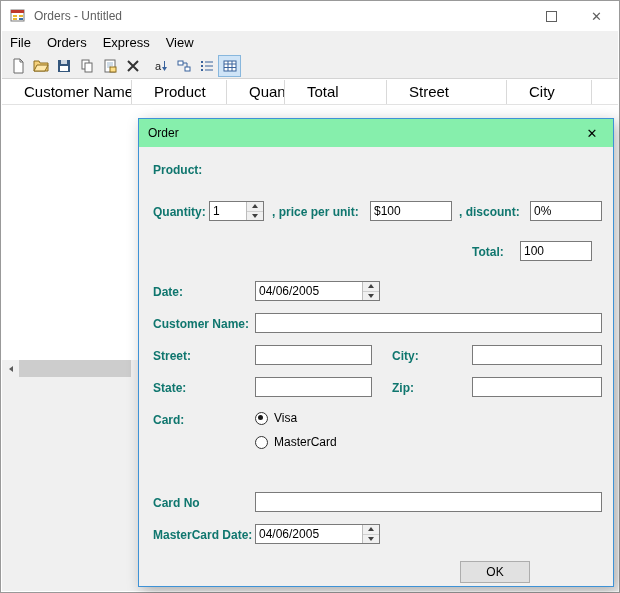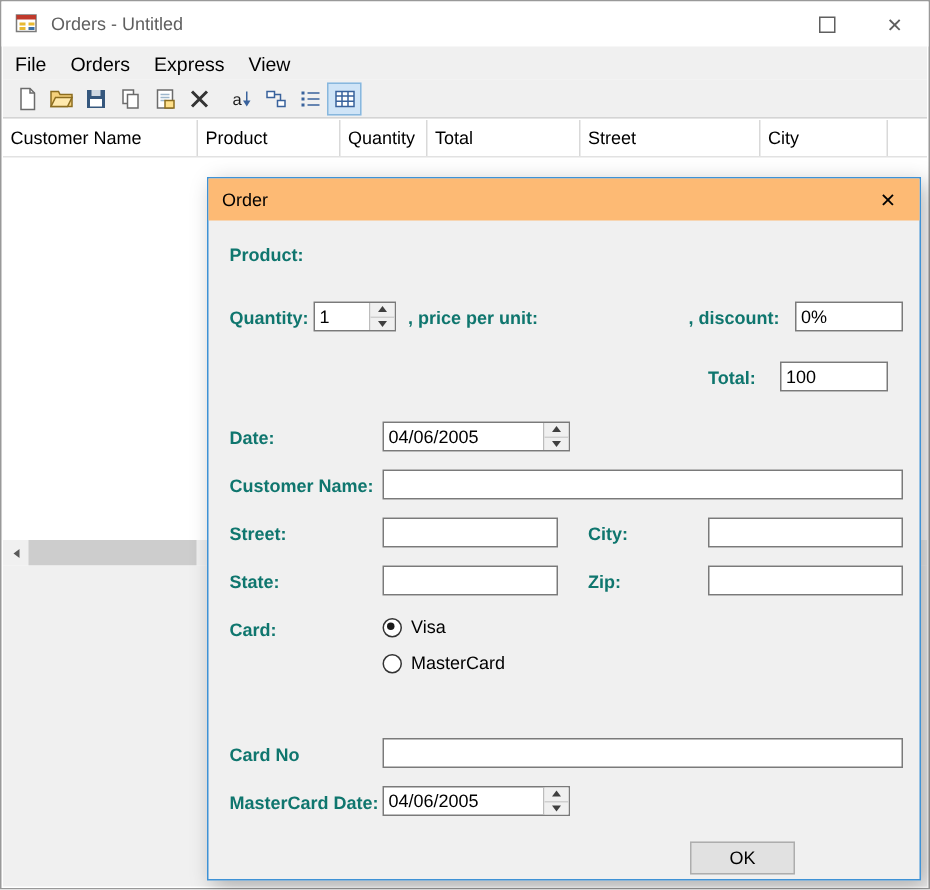--- a/index.html
+++ b/index.html
@@ -23,29 +23,29 @@
 
   
   .toolbar { position:absolute; top:52px; left:1px; right:1px; height:26px; background:#f0f0f0; border-bottom:1px solid #d4d4d4; display:flex; align-items:center; padding-left:4px; box-sizing:border-box; }
   .tool-btn { width:23px; height:22px; display:flex; align-items:center; justify-content:center; box-sizing:border-box; }
   .tool-btn.pressed { background:#cfe4f7; border:1px solid #88b7dd; }
   .tool-gap { width:5px; }
 
   
   .listview { position:absolute; top:79px; left:1px; right:1px; height:297px; background:#fff; }
   .lv-header { position:absolute; top:0; left:0; right:0; height:24px; border-bottom:1px solid #e2e2e2; background:#fff; }
-  .lv-col { position:absolute; top:0; height:24px; line-height:24px; font-size:12px; padding-left:5px; border-right:1px solid #d9d9d9; box-sizing:border-box; color:#000; white-space:nowrap; overflow:hidden; }
+  .lv-col { position:absolute; top:0; height:24px; line-height:24px; font-size:15px; padding-left:22px; border-right:1px solid #d9d9d9; box-sizing:border-box; color:#000; white-space:nowrap; overflow:hidden; }
   .hscroll { position:absolute; left:0; right:0; bottom:0; height:17px; background:#f0f0f0; }
   .hs-arrow { position:absolute; left:0; top:0; width:17px; height:17px; display:flex; align-items:center; justify-content:center; }
   .hs-thumb { position:absolute; left:17px; top:0; width:112px; height:17px; background:#cdcdcd; }
   .form-bg { position:absolute; top:376px; left:1px; right:1px; bottom:1px; background:#f0f0f0; }
 
   
   .dialog { position:absolute; left:137px; top:117px; width:474px; height:467px; background:#f0f0f0; border:1px solid #3e92d6; box-shadow:4px 4px 14px rgba(0,0,0,.28); box-sizing:content-box; }
-  .dlg-titlebar { position:absolute; top:0; left:0; right:0; height:28px; background:#fdba74; display:flex; align-items:center; }
+  .dlg-titlebar { position:absolute; top:0; left:0; right:0; height:28px; background:#86efac; display:flex; align-items:center; }
   .dlg-title { margin-left:9px; font-size:12px; color:#000; }
   .dlg-close { margin-left:auto; width:42px; height:100%; display:flex; align-items:center; justify-content:center; font-size:13px; color:#000; }
 
   .lbl { position:absolute; font-size:12px; font-weight:bold; color:#0f766e; white-space:nowrap; }
   .tb { position:absolute; height:20px; background:#fff; border:1px solid #7a7a7a; box-sizing:border-box; font-size:12px; font-family:inherit; padding:0 3px; outline:none; }
   .combo { position:absolute; height:21px; background:#f0f0f0; border:1px solid #707070; box-sizing:border-box; display:flex; align-items:center; }
   .combo-text { flex:1; padding-left:4px; font-size:12px; white-space:nowrap; }
   .combo-arrow-zone { width:17px; height:100%; display:flex; align-items:center; justify-content:center; }
   .spin { position:absolute; height:20px; background:#fff; border:1px solid #7a7a7a; box-sizing:border-box; display:flex; }
   .spin input { border:none; outline:none; flex:1; min-width:0; font-size:12px; font-family:inherit; padding:0 0 0 3px; background:transparent; }
@@ -198,20 +198,21 @@
       <span class="spin-btns">
         <span class="spin-b">
             <span class="tri-up"></span>
           </span>
         <span class="spin-b">
             <span class="tri-down"></span>
           </span>
       </span>
     </div>
     <span class="lbl" style="left:133px; top:86px;">, price per unit:</span>
+    <input class="tb" style="left: 231px; top: 82px; width: 82px;" value="$100">
     <span class="lbl" style="left:320px; top:86px;">, discount:</span>
     <input class="tb" style="left: 391px; top: 82px; width: 72px;" value="0%">
 
     <span class="lbl" style="left:333px; top:126px;">Total:</span>
     <input class="tb" style="left: 381px; top: 122px; width: 72px;" value="100">
 
     <span class="lbl" style="left:14px; top:166px;">Date:</span>
     <div class="spin" style="left:116px; top:162px; width:125px;">
       <input value="04/06/2005" style="">
       <span class="spin-btns">

